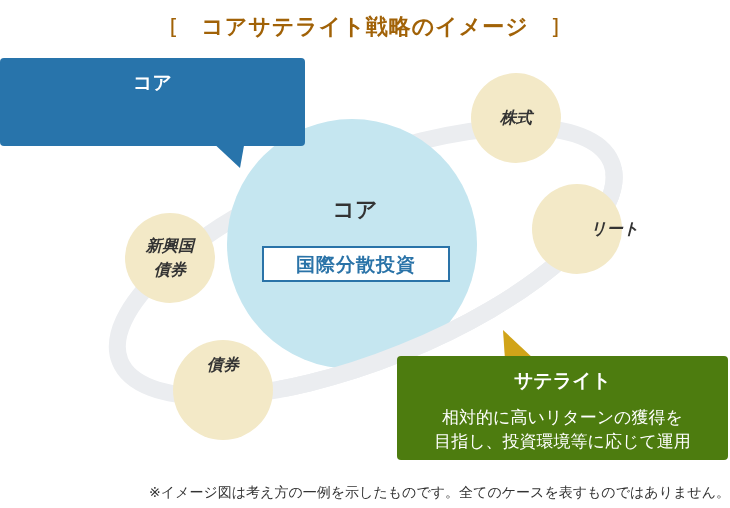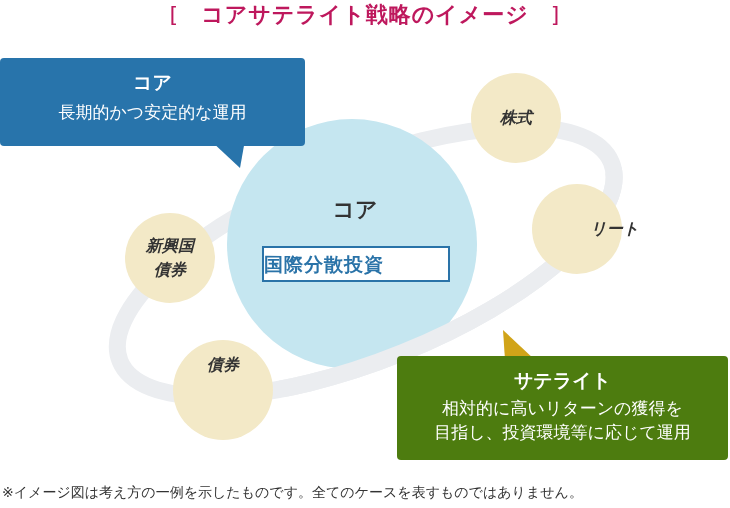--- a/index.html
+++ b/index.html
@@ -1,37 +1,37 @@
 <!DOCTYPE html>
 <html><head>
   <meta charset="utf-8">
   <style>
     html, body { margin: 0; padding: 0; background: #ffffff; }
     body { width: 730px; height: 508px; position: relative; overflow: hidden;
            font-family: "DejaVu Sans", "Liberation Sans", sans-serif; color: #333333; }
-    .title { position: absolute; left: 0; top: 0; width: 730px; text-align: center;
-             font-size: 22px; font-weight: bold; color: #be185d; letter-spacing: 1px; }
+    .title { position: absolute; left: 0; top: 12px; width: 730px; text-align: center;
+             font-size: 22px; font-weight: bold; color: #a16207; letter-spacing: 1px; }
     .title .br { font-weight: normal; margin: 0 22px; }
     svg.stage { position: absolute; left: 0; top: 0; }
     .label { position: absolute; text-align: center; color: #333333; font-weight: bold; }
     .sat-label { font-size: 16px; line-height: 24px; font-style: italic; }
     .core-title { position: absolute; left: 280px; top: 195px; width: 150px; text-align: center;
                   font-size: 22px; font-weight: bold; color: #333333; }
     .core-box { position: absolute; left: 262px; top: 246px; width: 188px; height: 36px;
                 border: 2px solid #2a73a8; background: #ffffff; box-sizing: border-box;
-                color: #2a73a8; font-size: 19px; font-weight: bold; 
+                color: #2a73a8; font-size: 19px; font-weight: bold; text-align: center;
                 line-height: 32px; letter-spacing: 1px; }
     .bubble { position: absolute; border-radius: 4px; color: #ffffff; text-align: center; }
     .bubble.core { left: 0; top: 58px; width: 305px; height: 88px; background: #2874ab; }
     .bubble.sat  { left: 397px; top: 356px; width: 331px; height: 104px; background: #4d7c0f; }
     .bubble .b-title { font-size: 19px; font-weight: bold; margin-top: 12px; }
     .bubble .b-text { font-size: 17px; line-height: 24px; margin-top: 4px; }
     .bubble.sat .b-title { margin-top: 12px; }
-    .bubble.sat .b-text { line-height: 24px; margin-top: 2px; }
-    .footnote { position: absolute; left: 2px; top: 484px; width: 728px; font-size: 14px; color: #333333; white-space: nowrap; }
+    .bubble.sat .b-text { line-height: 24px; margin-top: 11px; }
+    .footnote { position: absolute; left: 2px; top: 484px; width: 728px; font-size: 14px; color: #333333; white-space: nowrap; text-align: right; }
   </style>
 </head>
 <body>
 
 <div class="title">
   <span class="br">[</span><span>コアサテライト戦略のイメージ</span><span class="br">]</span>
 </div>
 
 <svg class="stage" width="730" height="508" viewBox="0 0 730 508">
 
@@ -52,21 +52,20 @@
   <circle cx="577" cy="229" r="45" fill="#f3e9c7"></circle>
   <circle cx="170" cy="258" r="45" fill="#f3e9c7"></circle>
   <circle cx="223" cy="390" r="50" fill="#f3e9c7"></circle>
 
   <polygon points="210,140 245,140 240,168" fill="#2874ab"></polygon>
   <polygon points="503,330 505,360 535,360" fill="#d1a419"></polygon>
 </svg>
 
 <div class="bubble core">
   <div class="b-title">コア</div>
-  <div class="b-text">長期的かつ安定的な運用</div>
 </div>
 
 <div class="core-title">コア</div>
 <div class="core-box">国際分散投資</div>
 
 <div class="label sat-label" style="left:471px; top:106px; width:90px;">
   <div>株式</div>
 </div>
 <div class="label sat-label" style="left:532px; top:217px; width:107px;text-align:right;">
   <div>リート</div>

